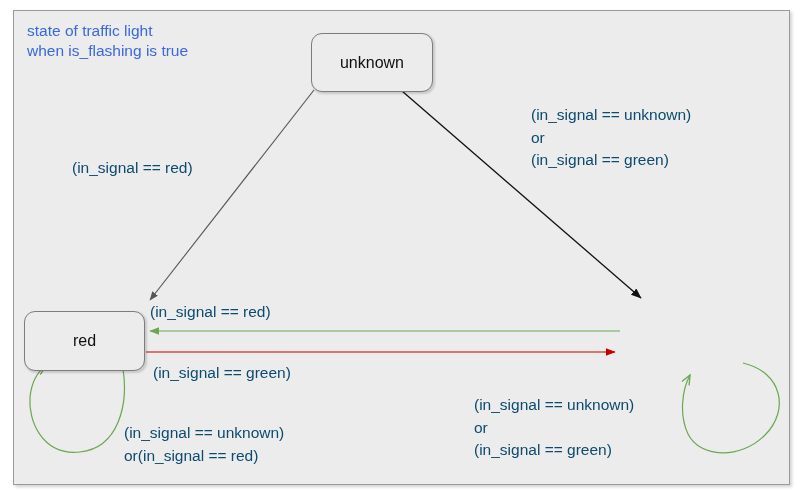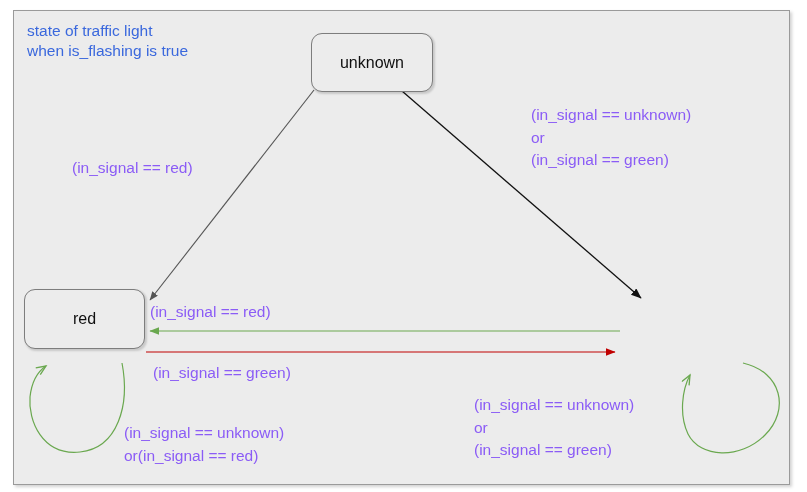--- a/index.html
+++ b/index.html
@@ -59,27 +59,27 @@
     border-radius: 11px;
     box-sizing: border-box;
     display: flex;
     align-items: center;
     justify-content: center;
     color: #101010;
     font-size: 16px;
     box-shadow: 1.5px 1.5px 2px rgba(0,0,0,0.15);
   }
   #node-unknown { left: 311px; top: 33px;  width: 122px; height: 59px; }
-  #node-red     { left: 24px;  top: 289px; width: 121px; height: 60px; }
+  #node-red     { left: 24px;  top: 311px; width: 121px; height: 60px; }
   #node-green   { left: 620px; top: 301px; width: 121px; height: 60px; }
 
   
   .edge-label {
     position: absolute;
-    color: #8b5cf6;
+    color: #0c4a6e;
     font-size: 15.5px;
     line-height: 22.5px;
     white-space: pre;
   }
   #label-unknown-red    { left: 72px;  top: 157px; }
   #label-unknown-green  { left: 531px; top: 104px; }
   #label-green-red      { left: 150px; top: 301px; }
   #label-red-green      { left: 153px; top: 362px; }
   #label-red-self       { left: 124px; top: 422px; }
   #label-green-self     { left: 474px; top: 394px; }

